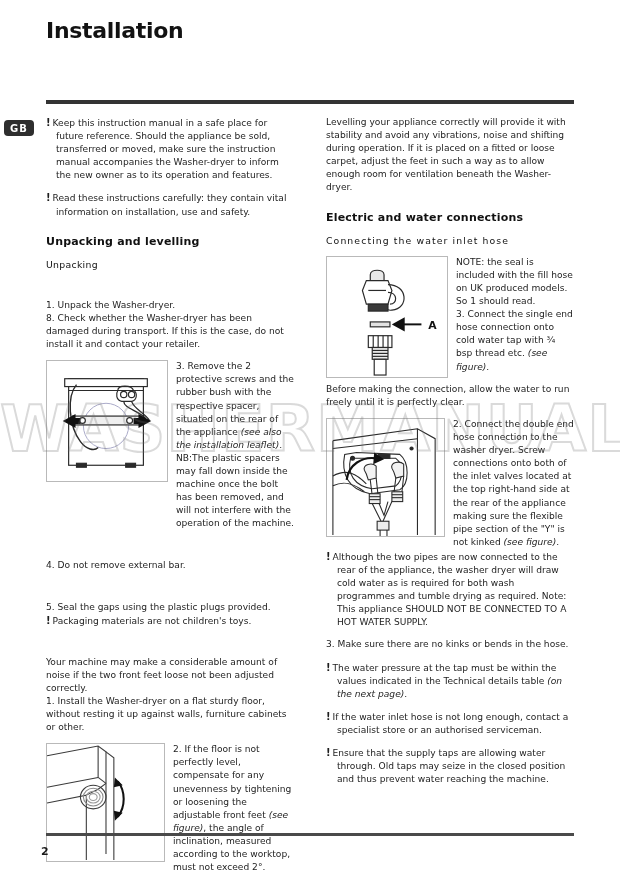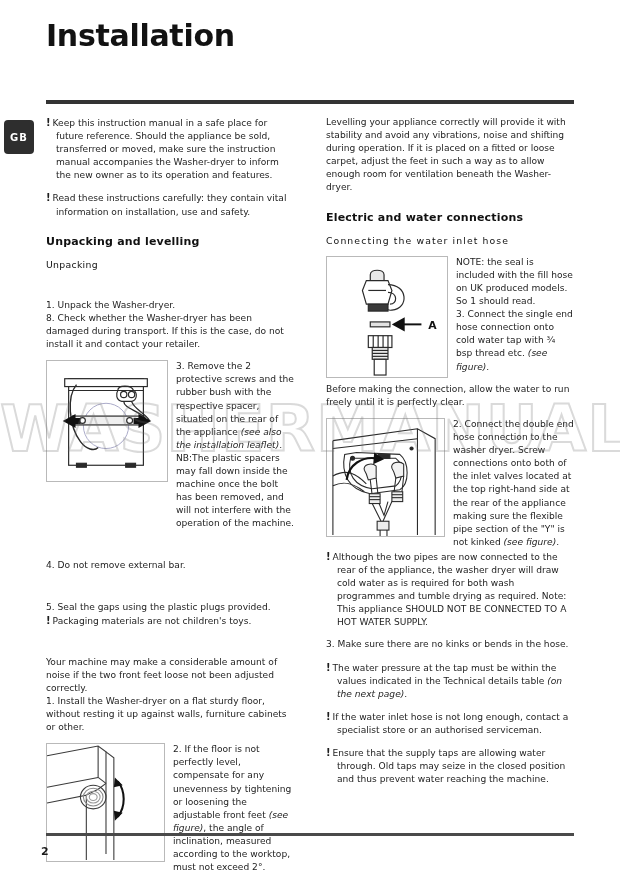--- a/index.html
+++ b/index.html
@@ -32,21 +32,21 @@
     z-index: 5;
     user-select: none;
   }
 
   
   .page { position: relative; width: 620px; height: 877px; padding: 0; }
 
   .page-title {
     position: absolute;
     left: 46px; top: 18px;
-    font-size: 30px;
+    font-size: 22px;
     font-weight: bold;
     letter-spacing: -0.3px;
     color: #121212;
   }
 
   .rule-top {
     position: absolute;
     left: 46px; top: 100px;
     width: 528px; height: 4px;
     background: #333333;
@@ -61,21 +61,21 @@
     position: absolute;
     left: 41px; top: 845px;
     font-size: 11px;
     font-weight: bold;
     color: #1a1a1a;
   }
 
   .lang-tab {
     position: absolute;
     left: 4px; top: 120px;
-    width: 30px; height: 34px;
+    width: 30px; height: 16px;
     background: #2e2e2e;
     border-radius: 4px;
     color: #ffffff;
     font-size: 10px;
     font-weight: bold;
     letter-spacing: 1.2px;
     display: flex;
     align-items: center;
     justify-content: center;
   }

